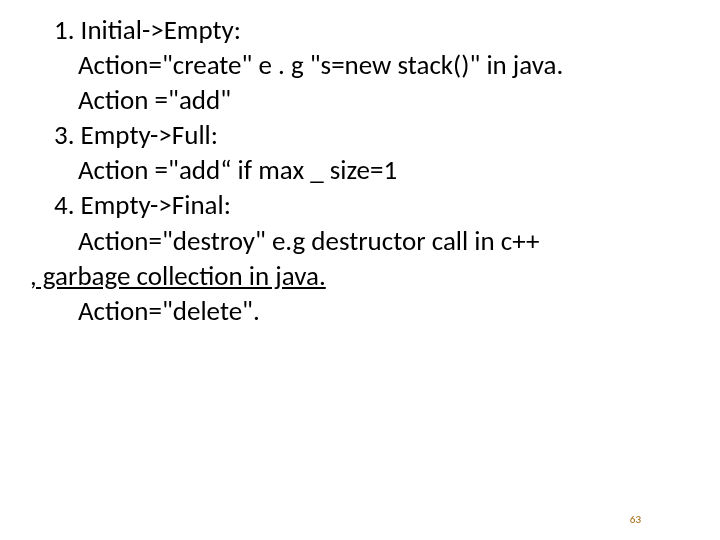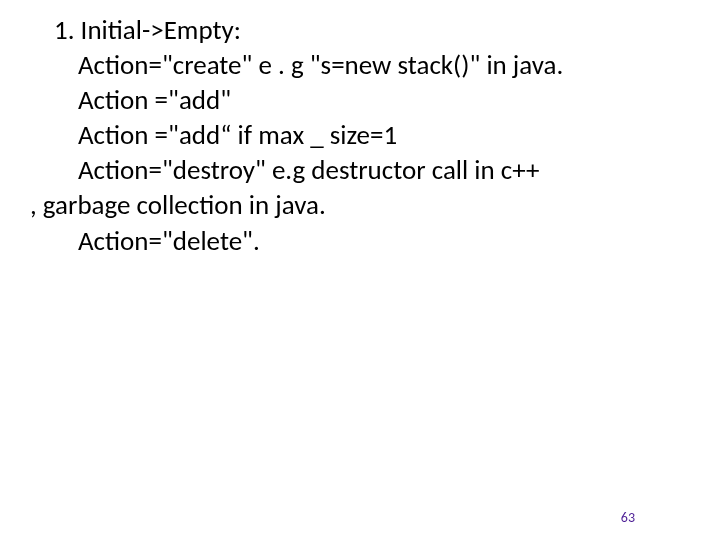--- a/index.html
+++ b/index.html
@@ -21,36 +21,38 @@
   .content {
     position: absolute;
     top: 12px;
     left: 30px;
     right: 20px;
     font-size: 27px;
     line-height: 1.30;
   }
   .ln    { padding-left: 24px; }
   .ln2   { padding-left: 48px; }
-  .ln0   { padding-left: 0px; }
+  .ln0   { padding-left: 0px; text-decoration: underline; }
   .pagenum {
     position: absolute;
-    right: 34px;
+    right: 28px;
     bottom: 14px;
-    font-size: 14px;
-    color: #4c1d95;
+    font-size: 11px;
+    color: #a16207;
   }
 </style>
 </head>
 <body>
 
 <div class="slide">
   <div class="content">
     <div class="ln">1. Initial-&gt;Empty:</div>
     <div class="ln2">Action="create" e . g "s=new stack()" in java.</div>
     <div class="ln2">Action ="add"</div>
+    <div class="ln">3. Empty-&gt;Full:</div>
     <div class="ln2">Action ="add“ if max _ size=1</div>
+    <div class="ln">4. Empty-&gt;Final:</div>
     <div class="ln2">Action="destroy" e.g destructor call in c++</div>
     <div class="ln0">, garbage collection in java.</div>
     <div class="ln2">Action="delete".</div>
   </div>
   <div class="pagenum">63</div>
 </div>
 
 </body></html>

